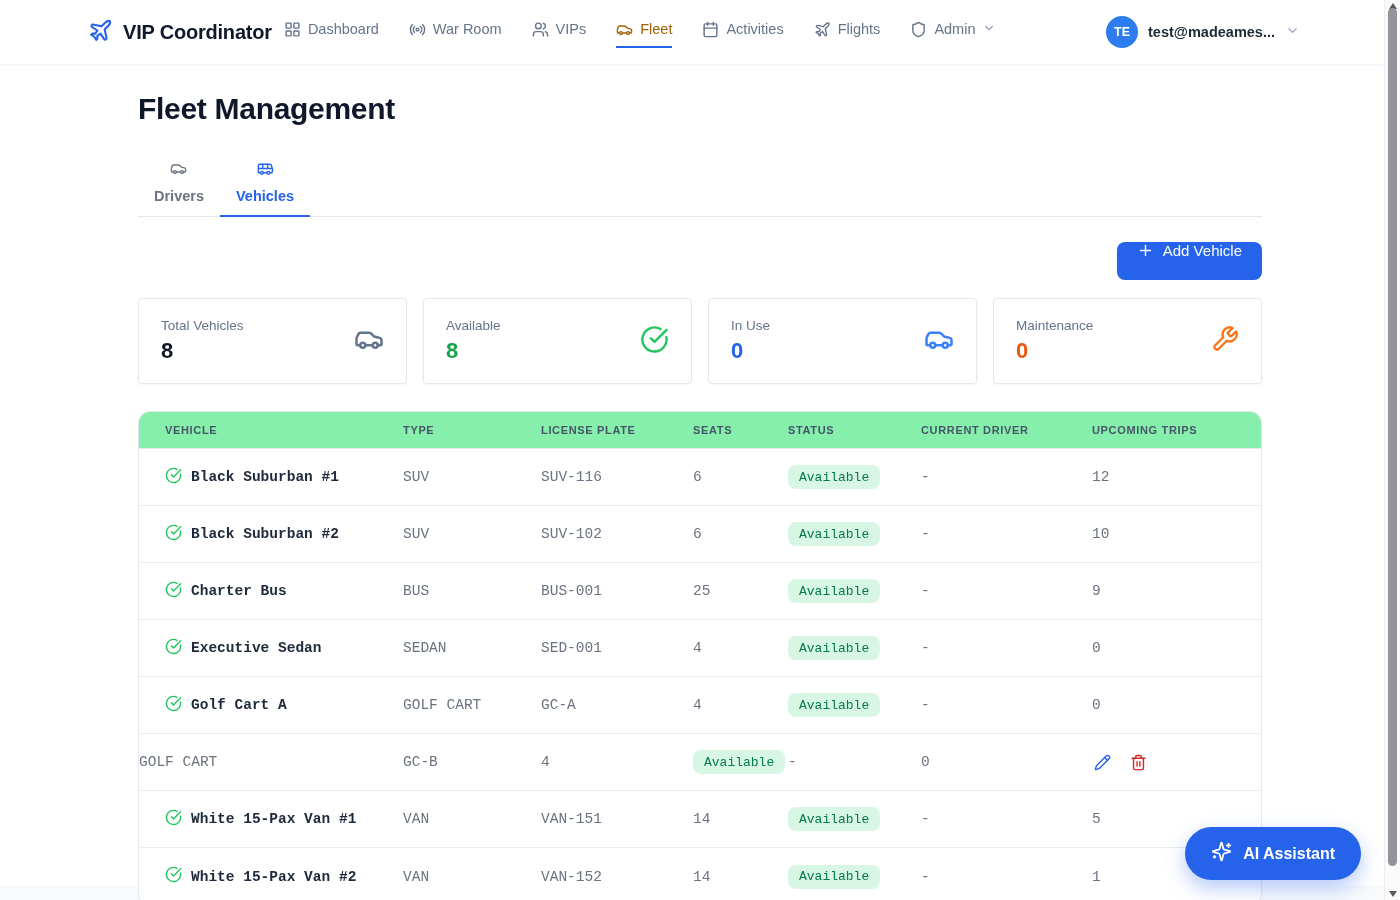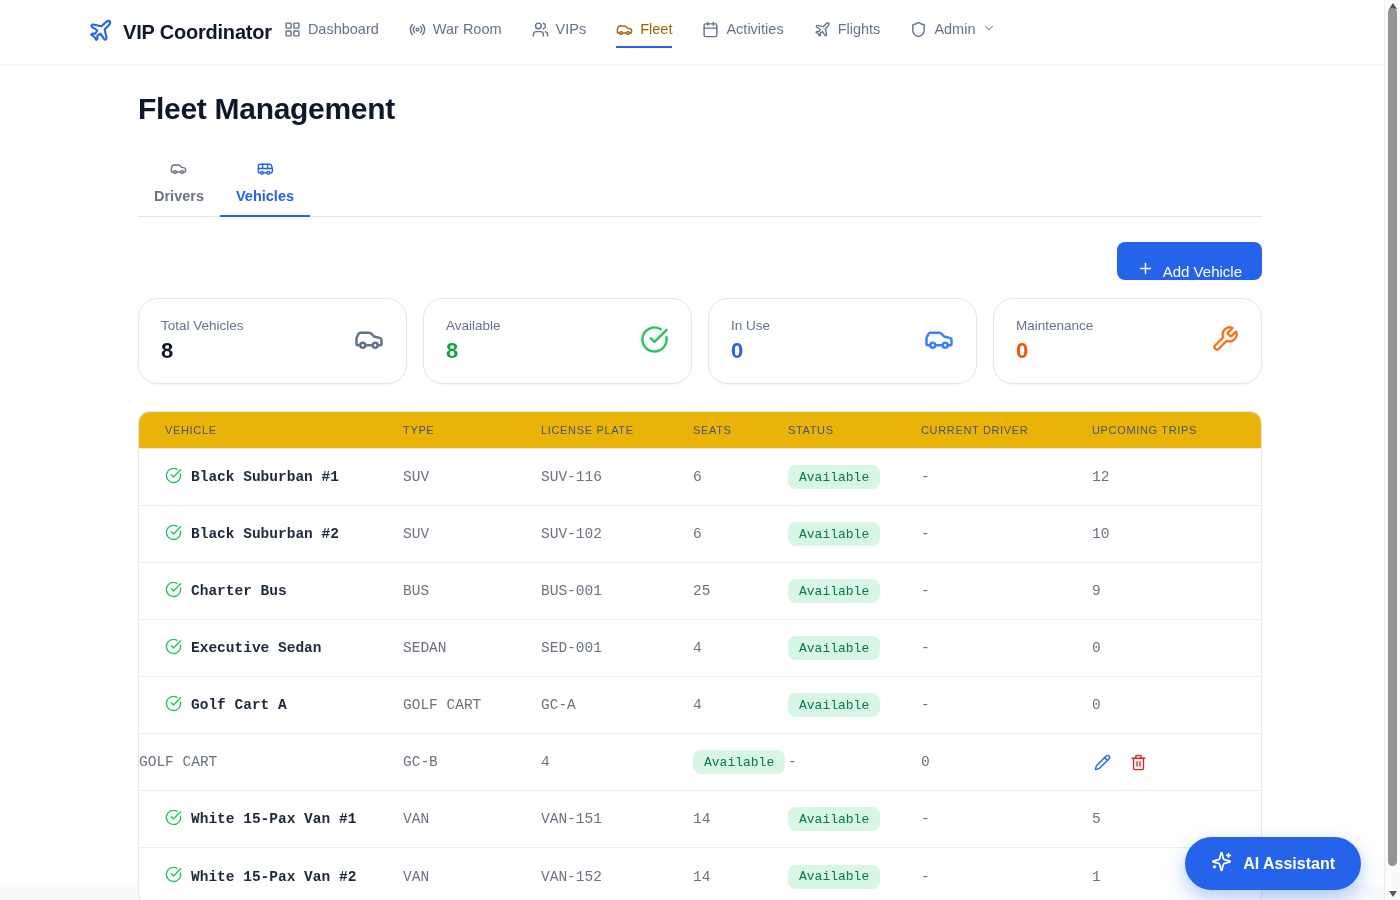--- a/index.html
+++ b/index.html
@@ -51,31 +51,31 @@
     display:flex; align-items:center; gap:8px;
     padding:10px 16px 11px 16px; font-size:14.5px; font-weight:600;
     color:#6b7280; cursor:pointer; border-bottom:2.5px solid transparent;
     margin-bottom:-1px;
     flex-direction:column;
   }
   .tab.active { color:#2563eb; border-bottom-color:#2563eb; }
 
   .toolbar { display:flex; justify-content:flex-end; margin-top:25px; }
   .btn-primary {
-    display:flex; align-items:flex-end; gap:9px;
+    display:flex; align-items:flex-start; gap:9px;
     background:#2563eb; color:#fff; border:none; cursor:pointer;
     font-family:inherit; font-size:15px; font-weight:500;
     padding:0 20px; height:38px; border-radius:8px;
   }
 
   
   .stats { display:flex; gap:16px; margin-top:18px; }
   .stat-card {
     flex:1; height:86px; background:#fff;
-    border:1px solid #e2e8f0; border-radius:20px;
+    border:1px solid #e2e8f0; border-radius:4px;
     box-shadow:0 1px 2px rgba(16,24,40,.04);
     padding:7px 22px; display:flex; align-items:center; justify-content:space-between;
   }
   .stat-label { font-size:13.5px; color:#64748b; }
   .stat-value { font-size:22px; font-weight:800; margin-top:5px; }
   .v-dark { color:#111827; } .v-green { color:#16a34a; }
   .v-blue { color:#2563eb; } .v-orange { color:#ea580c; }
   .i-gray { color:#64748b; } .i-green { color:#22c55e; }
   .i-blue { color:#3b82f6; } .i-orange { color:#f97316; }
 
@@ -85,43 +85,43 @@
     border:1px solid #e2e8f0; border-radius:12px;
     box-shadow:0 1px 2px rgba(16,24,40,.04);
     overflow:hidden;
   }
   .trow {
     display:grid;
     grid-template-columns:264px 138px 152px 95px 133px 171px 171px 1fr;
     align-items:center;
   }
   .thead {
-    background:#eab308; height:37px;
-    font-size:11px; font-weight:400; letter-spacing:.06em;
+    background:#86efac; height:37px;
+    font-size:11px; font-weight:700; letter-spacing:.06em;
     color:#475569; text-transform:uppercase;
     border-bottom:1px solid #e5e7eb;
   }
   .tbody-row { height:57px; border-bottom:1px solid #eceef1; font-size:14.5px;font-family:Liberation Mono, monospace; }
   .tbody-row:last-child { border-bottom:none; }
   .cell { padding-right:10px; }
   .cell.first { padding-left:26px; display:flex; align-items:center; gap:9px; }
   .vehicle-name { font-weight:700; color:#1e293b; }
   .muted { color:#6b7280; }
   .check-ic { color:#22c55e; flex:0 0 auto; }
   .badge {
     display:inline-block; background:#d7f7e4; color:#067a4b;
     font-size:13px; font-weight:500; padding:4.5px 11px; border-radius:8px;
   }
   .actions-cell { display:flex; align-items:center; gap:15px; }
   .icon-btn { background:none; border:none; cursor:pointer; padding:2px; line-height:0; }
   .edit-ic { color:#2563eb; } .trash-ic { color:#dc2626; }
 
   
   .ai-btn {
-    position:fixed; right:39px; bottom:10px; z-index:20;
+    position:fixed; right:39px; bottom:20px; z-index:20;
     display:flex; align-items:center; gap:11px;
     background:#2563eb; color:#fff; border:none; cursor:pointer;
     font-family:inherit; font-size:16px; font-weight:700;
     height:53px; padding:0 26px; border-radius:9999px;
     box-shadow:0 8px 20px rgba(37,99,235,.35);
   }
 
   
   .scrollbar {
     position:fixed; top:0; right:0; width:16px; height:900px;
@@ -206,20 +206,27 @@
         <a class="nav-item">
           <span><svg width="17" height="17" viewBox="0 0 24 24" fill="none" stroke="currentColor" stroke-width="2" stroke-linecap="round" stroke-linejoin="round">
                 <path d="M20 13c0 5-3.5 7.5-7.66 8.95a1 1 0 0 1-.67-.01C7.5 20.5 4 18 4 13V6a1 1 0 0 1 1-1c2 0 4.5-1.2 6.24-2.72a1 1 0 0 1 1.52 0C14.51 3.81 17 5 19 5a1 1 0 0 1 1 1z"></path>
               </svg></span>
           <span>Admin</span>
           <span class="chev"><svg width="14" height="14" viewBox="0 0 24 24" fill="none" stroke="currentColor" stroke-width="2" stroke-linecap="round" stroke-linejoin="round">
                 <path d="m6 9 6 6 6-6"></path>
               </svg></span>
         </a>
       </nav>
+    </div>
+    <div class="user-chip">
+      <span class="avatar">TE</span>
+      <span class="user-email">test@madeames...</span>
+      <span class="chev"><svg width="15" height="15" viewBox="0 0 24 24" fill="none" stroke="currentColor" stroke-width="2" stroke-linecap="round" stroke-linejoin="round">
+            <path d="m6 9 6 6 6-6"></path>
+          </svg></span>
     </div>
   </header>
 
   <main>
     <div class="container">
       <h1>Fleet Management</h1>
 
       <div class="tabbar">
         <div class="tab">
           <span><svg width="17" height="17" viewBox="0 0 24 24" fill="none" stroke="currentColor" stroke-width="2" stroke-linecap="round" stroke-linejoin="round">

